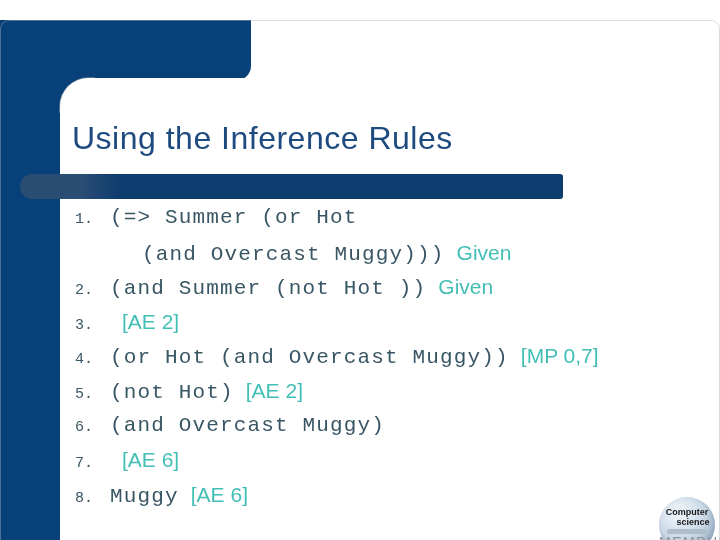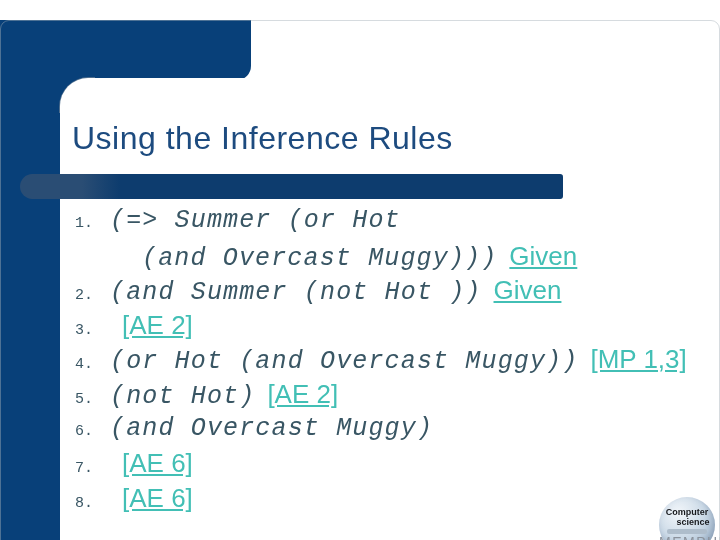--- a/index.html
+++ b/index.html
@@ -36,28 +36,27 @@
     background:linear-gradient(90deg,var(--barcap) 0px,var(--barcap) 62px,var(--bar) 100px,var(--bar) 100%);
   }
 
   .list{position:absolute;left:75px;top:186px;z-index:3;}
   .row{display:flex;align-items:baseline;height:34.6px;white-space:nowrap;}
   .num{
     width:35px;flex:0 0 35px;
     font-family:"Liberation Mono",monospace;font-size:15px;color:var(--code);
   }
   .code{
-    font-family:"Liberation Mono",monospace;font-size:25px;letter-spacing:1.15px;
+    font-family:"Liberation Mono",monospace;font-size:21px;letter-spacing:1.15px;
     color:var(--code);
-    font-style:italic;
   }
   .row.cont .code{margin-left:32px;}
   .note{
-    font-family:"Liberation Sans",sans-serif;font-size:26px;letter-spacing:0;
-    color:var(--teal);margin-left:12px;text-decoration:underline;
+    font-family:"Liberation Sans",sans-serif;font-size:21px;letter-spacing:0;
+    color:var(--teal);margin-left:12px;
   }
   .note:empty{display:none;}
 
   .logo{position:absolute;right:5px;bottom:3px;width:56px;height:56px;z-index:4;}
   .globe{
     position:absolute;inset:0;border-radius:50%;
     background:radial-gradient(circle at 35% 28%, #f2f6fa 0%, #cddbe8 45%, #9fb6cb 85%, #8ea7bf 100%);
     box-shadow:inset -2px -3px 6px rgba(90,110,140,.35);
   }
   .logo-text{position:absolute;left:0;right:0;top:11px;text-align:center;line-height:1;}
@@ -96,37 +95,38 @@
       <span class="code">(and Summer (not Hot ))</span>
       <span class="note">Given</span>
     </div>
     <div class="row">
       <span class="num">3.</span>
       <span class="note">[AE 2]</span>
     </div>
     <div class="row">
       <span class="num">4.</span>
       <span class="code">(or Hot (and Overcast Muggy))</span>
-      <span class="note">[MP 1,3]</span>
+      <span class="note">[MP 0,7]</span>
     </div>
     <div class="row">
       <span class="num">5.</span>
       <span class="code">(not Hot)</span>
       <span class="note">[AE 2]</span>
     </div>
     <div class="row">
       <span class="num">6.</span>
       <span class="code">(and Overcast Muggy)</span>
     </div>
     <div class="row">
       <span class="num">7.</span>
       <span class="note">[AE 6]</span>
     </div>
     <div class="row">
       <span class="num">8.</span>
+      <span class="code">Muggy</span>
       <span class="note">[AE 6]</span>
     </div>
   </div>
 
   <div class="logo">
     <div class="globe"></div>
     <div class="logo-text">
       <div class="logo-l1">Computer</div>
       <div class="logo-l2">science</div>
       <div class="logo-bar"></div>

